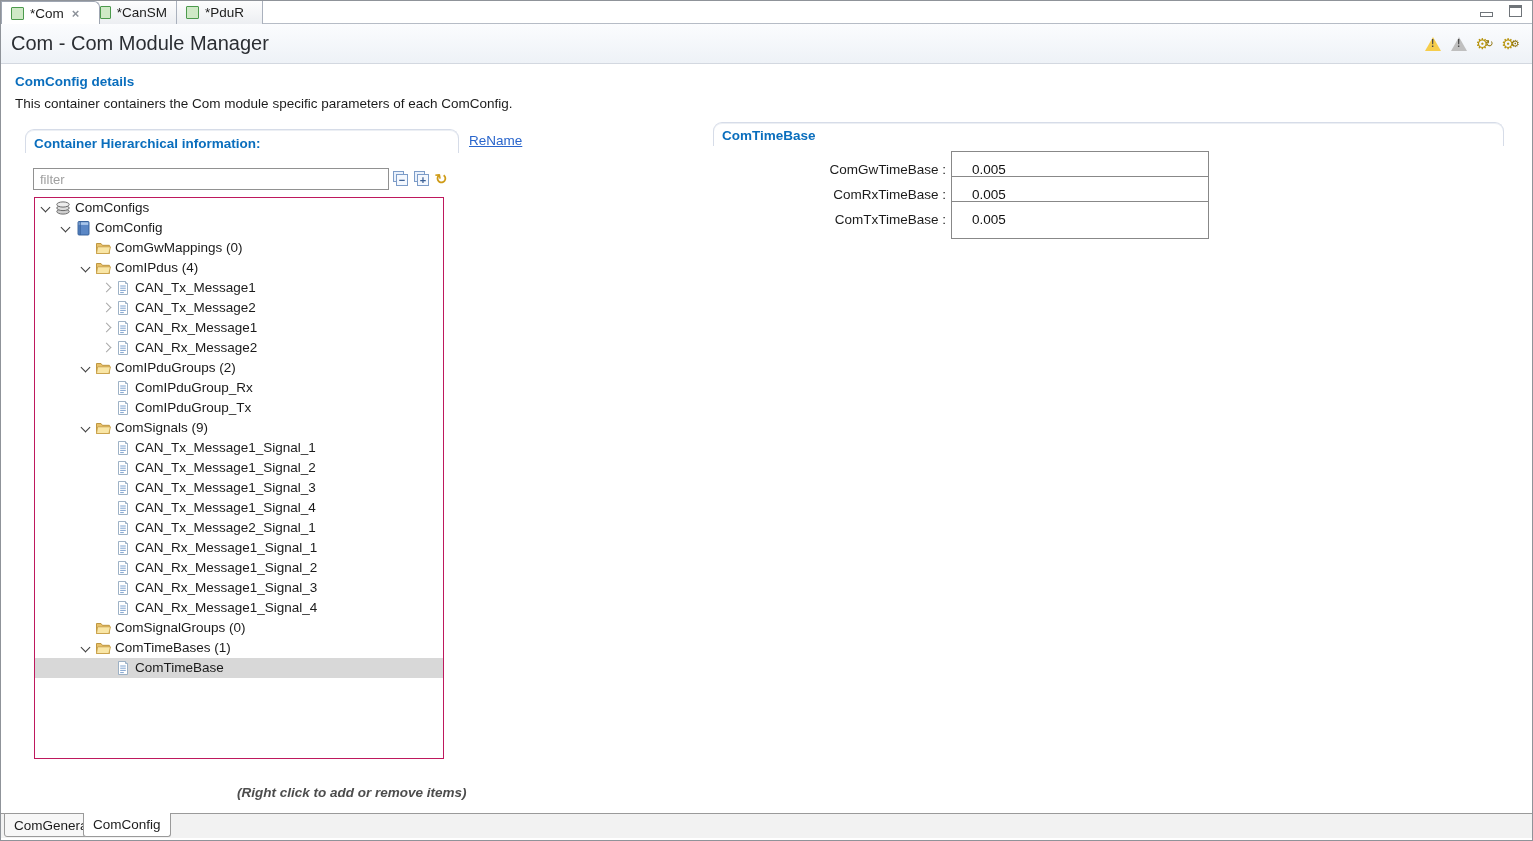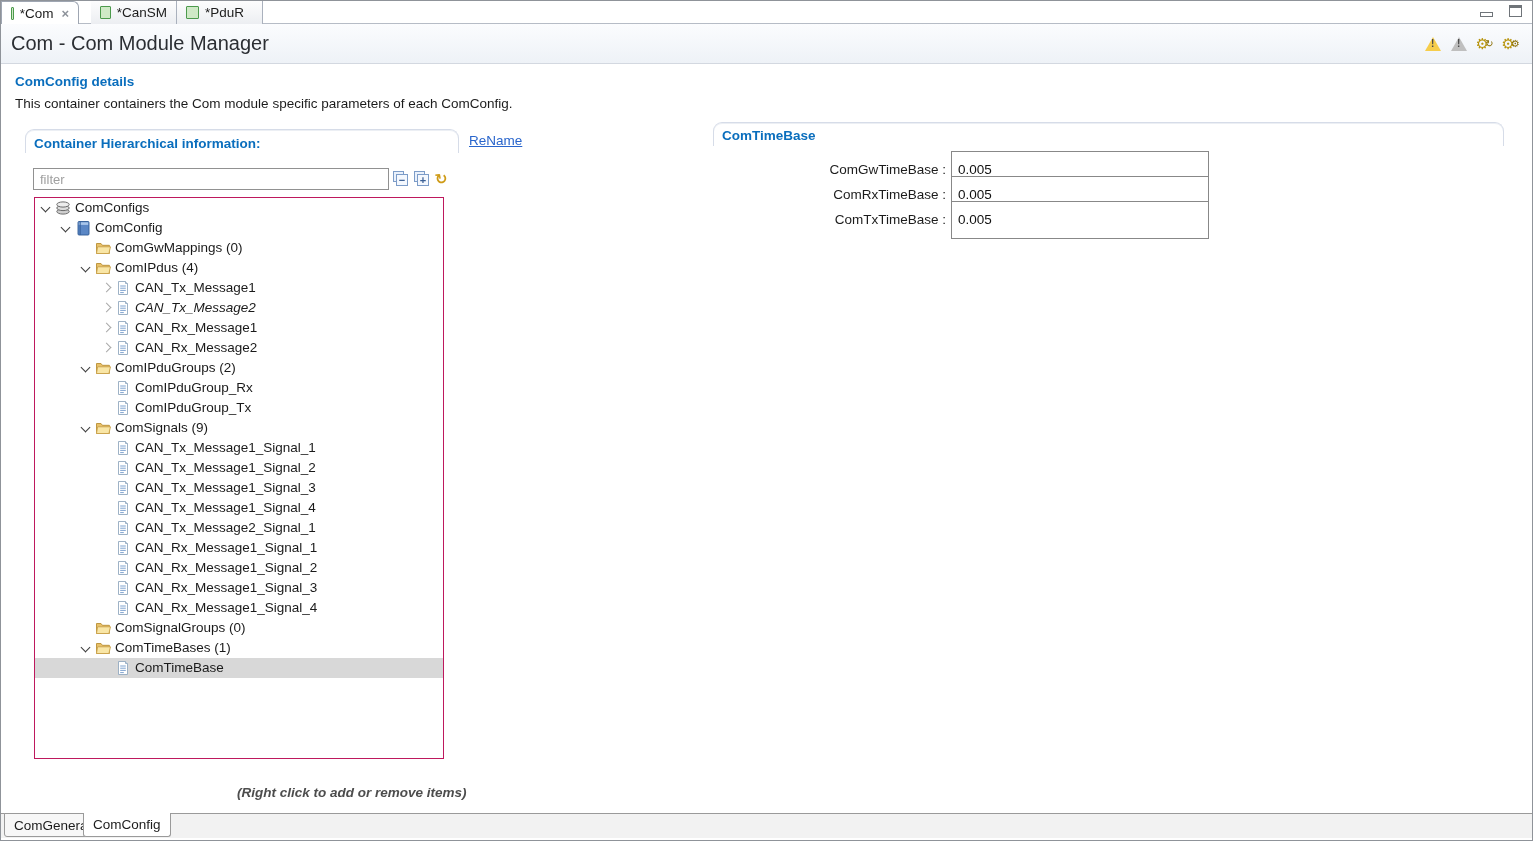--- a/index.html
+++ b/index.html
@@ -60,42 +60,42 @@
   .chev-collapsed::before{content:"";position:absolute;left:5px;top:4px;width:6px;height:6px;border-right:1.7px solid #a9a9a9;border-top:1.7px solid #a9a9a9;transform:rotate(45deg);}
   .ticon{flex:0 0 16px;height:16px;margin-right:4px;}
   .ticon svg{display:block;}
   .tlabel{line-height:20px;}
 
   #tree-hint{position:absolute;left:236px;top:784px;font-size:13.5px;font-weight:bold;font-style:italic;color:#4d4d4d;}
 
   
   .field-row{position:absolute;height:21px;display:flex;align-items:center;}
   .field-row .flabel{position:absolute;right:262px;font-size:13.5px;color:#1c1c1c;white-space:nowrap;}
-  .field-row .finput{position:absolute;left:0;width:258px;height:38px;border:1px solid #888;box-sizing:border-box;font-size:13.5px;color:#111;padding:0 6px;font-family:"Liberation Sans",sans-serif;outline:none;}
+  .field-row .finput{position:absolute;left:0;width:258px;height:38px;border:1px solid #888;box-sizing:border-box;font-size:13.5px;color:#111;padding:0 20px;font-family:"Liberation Sans",sans-serif;outline:none;}
   #field-0{left:950px;top:158px;}
   #field-1{left:950px;top:183px;}
   #field-2{left:950px;top:208px;}
   .flabel{left:auto;}
   .field-row .flabel{right:100%;margin-right:5px;}
 
   
   #bottombar{position:absolute;left:0;bottom:2px;width:100%;height:25px;background:#f2f2f2;border-top:1px solid #9a9a9a;box-sizing:border-box;}
   .btab{position:absolute;top:-1px;height:24px;box-sizing:border-box;background:#fff;border:1px solid #9a9a9a;border-bottom-left-radius:3px;border-bottom-right-radius:3px;font-size:13.5px;color:#1c1c1c;display:flex;align-items:center;padding:0 9px;cursor:default;}
   .btab.active{border-top:none;background:#ffffff;z-index:2;}
   .btab.inactive{background:#f7f7f7;}
   #btab-0{left:3px;}
   #btab-1{left:82px;}
 </style>
 </head>
 <body>
 
 <div id="window">
 
   <div id="tabbar">
-    <div class="etab active" style="left:0;width:78px;">
+    <div class="etab active" style="left:0;width:99px;">
       <span class="tab-doc-icon"></span>
       <span>*Com</span>
       <span class="tab-close">×</span>
     </div>
     <div class="etab" style="left:90px;width:86px;">
       <span class="tab-doc-icon"></span>
       <span>*CanSM</span>
     </div>
     <div class="etab" style="left:176px;width:86px;">
       <span class="tab-doc-icon"></span>
@@ -190,21 +190,21 @@
         <span class="chev chev-collapsed"></span>
         <span class="ticon">
           <svg width="16" height="16" viewBox="0 0 16 16">
             <path d="M3.5 1.5 h7 l2 2 v11 h-9 z" fill="#ffffff" stroke="#93a9c0" stroke-width="0.9"></path>
             <path d="M10.5 1.5 v2 h2" fill="#dce8f5" stroke="#93a9c0" stroke-width="0.9"></path>
             <path d="M5.2 6 h5.6 M5.2 8.2 h5.6 M5.2 10.4 h5.6 M5.2 12.6 h3.6" stroke="#7fa3cf" stroke-width="1"></path>
           </svg>
         </span>
         <span class="tlabel">CAN_Tx_Message1</span>
       </div>
-      <div class="trow" style="padding-left: 63px; font-style: italic;">
+      <div class="trow" style="padding-left: 63px;">
         <span class="chev chev-collapsed"></span>
         <span class="ticon">
           <svg width="16" height="16" viewBox="0 0 16 16">
             <path d="M3.5 1.5 h7 l2 2 v11 h-9 z" fill="#ffffff" stroke="#93a9c0" stroke-width="0.9"></path>
             <path d="M10.5 1.5 v2 h2" fill="#dce8f5" stroke="#93a9c0" stroke-width="0.9"></path>
             <path d="M5.2 6 h5.6 M5.2 8.2 h5.6 M5.2 10.4 h5.6 M5.2 12.6 h3.6" stroke="#7fa3cf" stroke-width="1"></path>
           </svg>
         </span>
         <span class="tlabel">CAN_Tx_Message2</span>
       </div>

